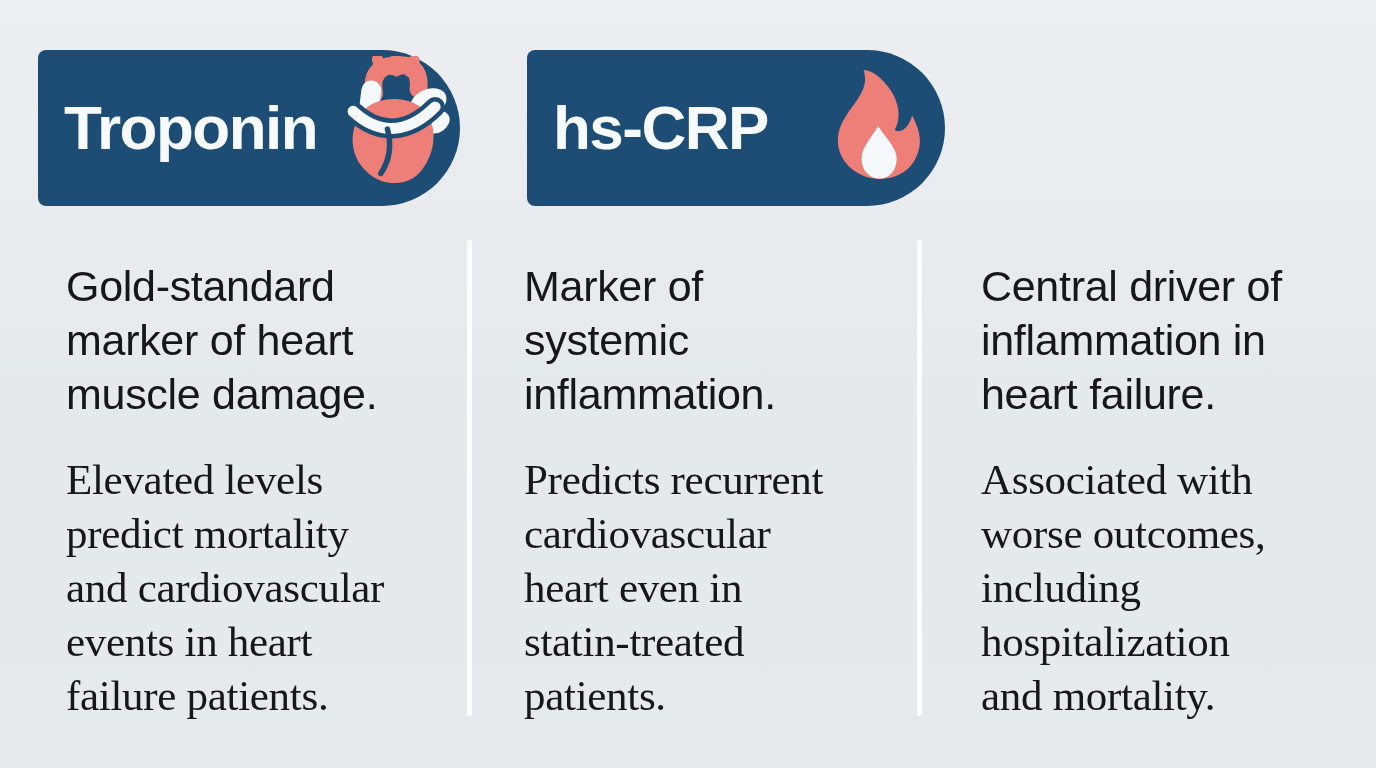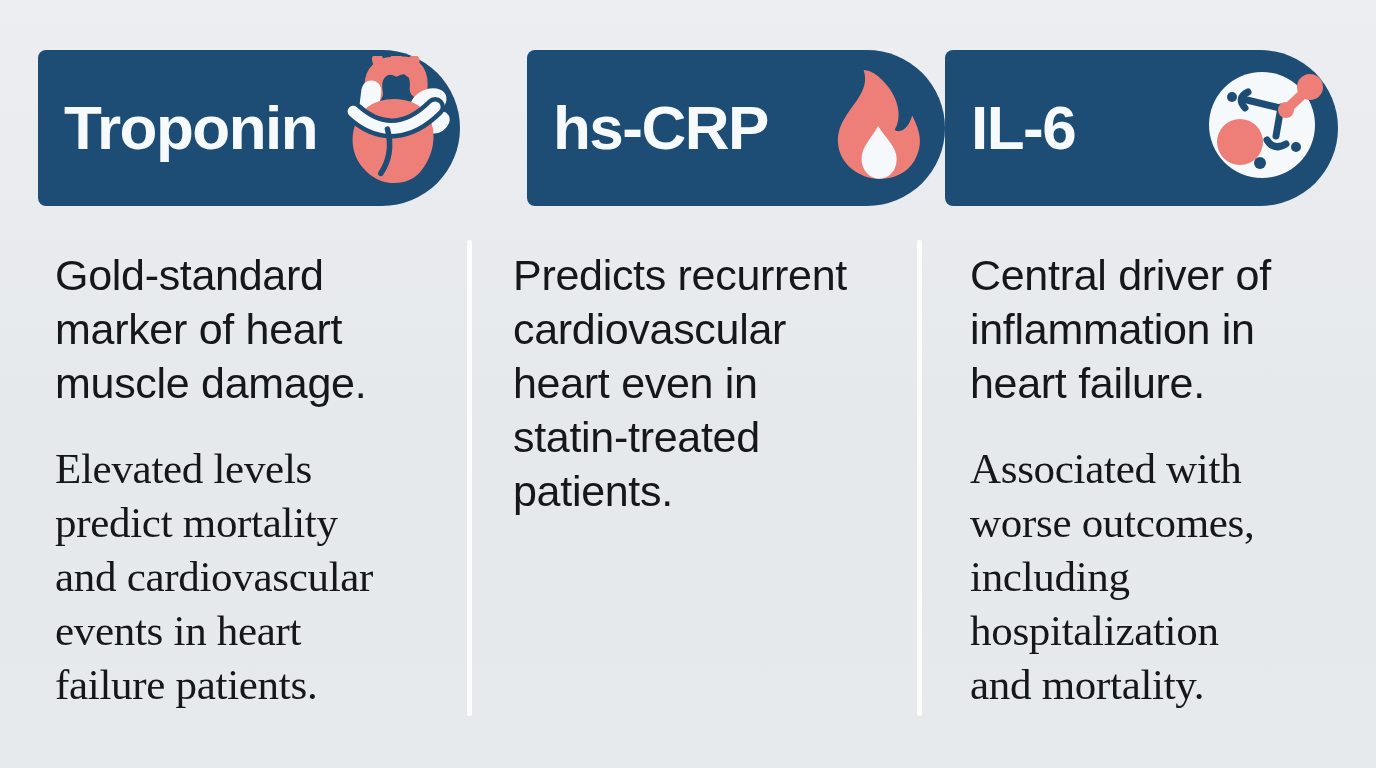--- a/index.html
+++ b/index.html
@@ -61,21 +61,21 @@
     top: 243px;
     color: #15171a;
     font-size: 43px;
     line-height: 54px;
     letter-spacing: -0.3px;
   }
   .text-1 { left: 50px;  width: 414px; }
   .text-2 { left: 508px; width: 405px; }
   .text-3 { left: 965px; width: 405px; }
 
-  .para { white-space: pre-line; margin: 5px; }
+  .para { white-space: pre-line; margin: 16px; }
   .para + .para { margin-top: 32px; font-family: Liberation Serif, serif; }
 </style>
 </head>
 <body>
 
 <div class="canvas">
 
   <div class="pill pill-1">
     <div class="pill-label">Troponin</div>
     <span class="icon-wrap icon-heart">
@@ -109,60 +109,39 @@
 
         <path d="M38,2 C44,20 30,32 20,48 C8,66 12,88 30,100 C50,113 76,108 87,90
                  C96,74 93,62 85,46 C82,57 75,64 68,60 C77,45 70,23 52,8 C47,4 42,2 38,2 Z" fill="#ee7f78"></path>
 
         <path d="M52,56 C45,69 36,76 36,88 C36,99 44,107 53,107 C63,107 70,99 70,88
                  C70,76 60,69 52,56 Z" fill="#f6f9fb"></path>
       </svg>
     </span>
   </div>
 
-  <div class="pill pill-3">
-    <div class="pill-label">IL-6</div>
-    <span class="icon-wrap icon-cell">
-      <svg width="180" height="156" viewBox="0 0 180 156" xmlns="http://www.w3.org/2000/svg">
-
-        <circle cx="74" cy="75" r="53" fill="#f6f9fb"></circle>
-
-        <circle cx="52" cy="92" r="23" fill="#ee7f78"></circle>
-
-        <circle cx="44" cy="47" r="5" fill="#1d4d74"></circle>
-        <circle cx="108" cy="97" r="5" fill="#1d4d74"></circle>
-        <circle cx="72" cy="113" r="6" fill="#1d4d74"></circle>
-
-        <path d="M60,42 q-12,6 -3,16" fill="none" stroke="#1d4d74" stroke-width="7" stroke-linecap="round"></path>
-        <path d="M59,50 L96,59" fill="none" stroke="#1d4d74" stroke-width="7" stroke-linecap="round"></path>
-        <path d="M93,57 L88,86" fill="none" stroke="#1d4d74" stroke-width="7" stroke-linecap="round"></path>
-        <path d="M79,90 q7,11 19,4" fill="none" stroke="#1d4d74" stroke-width="7" stroke-linecap="round"></path>
-
-        <circle cx="98" cy="60" r="8" fill="#ee7f78"></circle>
-        <path d="M101,57 L116,43" stroke="#ee7f78" stroke-width="10" stroke-linecap="round"></path>
-        <circle cx="122" cy="37" r="13" fill="#ee7f78"></circle>
-      </svg>
-    </span>
-  </div>
 
   <div class="divider divider-1"></div>
   <div class="divider divider-2"></div>
 
   <div class="col-text text-1">
     <p class="para">Gold-standard
 marker of heart
 muscle damage.</p>
     <p class="para">Elevated levels
 predict mortality
 and cardiovascular
 events in heart
 failure patients.</p>
   </div>
 
   <div class="col-text text-2">
+    <p class="para">Marker of
+systemic
+inflammation.</p>
     <p class="para">Predicts recurrent
 cardiovascular
 heart even in
 statin-treated
 patients.</p>
   </div>
 
   <div class="col-text text-3">
     <p class="para">Central driver of
 inflammation in

